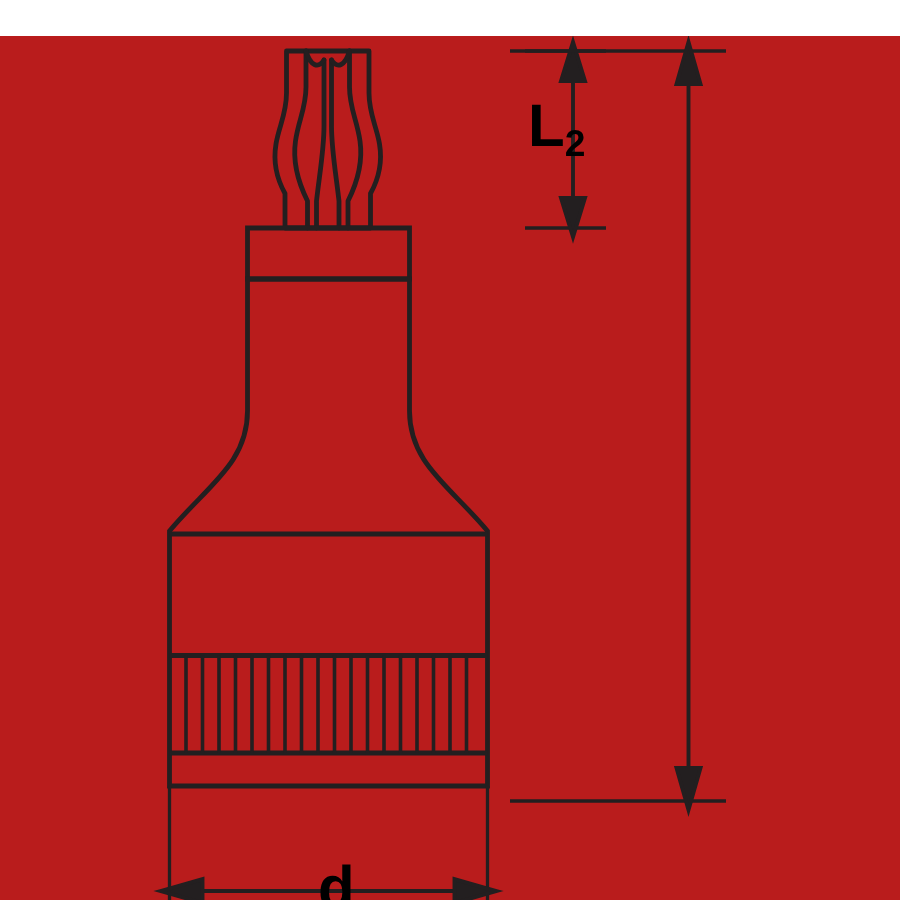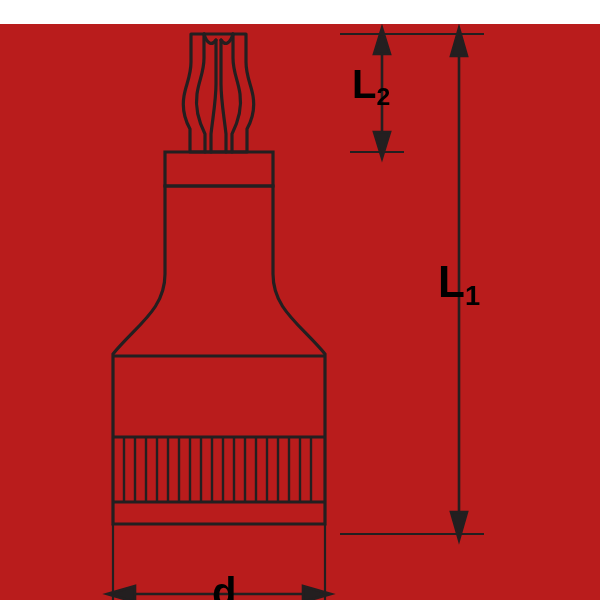--- a/index.html
+++ b/index.html
@@ -146,21 +146,18 @@
       <polygon points="107,570 135,562 135,578"></polygon>
       <polygon points="331,570 303,562 303,578"></polygon>
     </g>
 
   </svg>
 
   <div class="dim-label" id="label-L2">
     <span>L</span><span class="sub">2</span>
   </div>
 
-  <div class="dim-label" id="label-L1">
-    <span>L</span><span class="sub">1</span>
-  </div>
 
   <div class="dim-label" id="label-d">
     <span>d</span><span class="sub"></span>
   </div>
 
 </div>
 
 </body></html>

